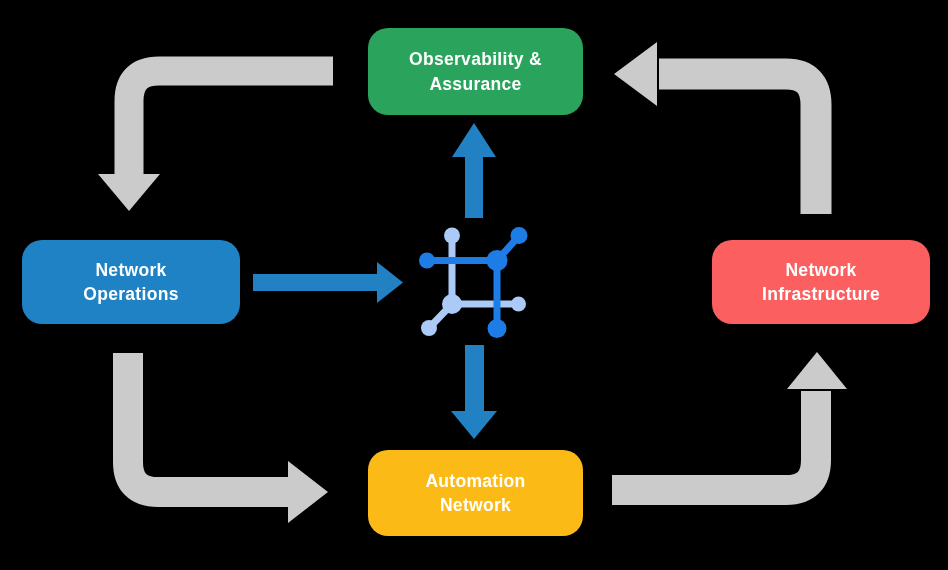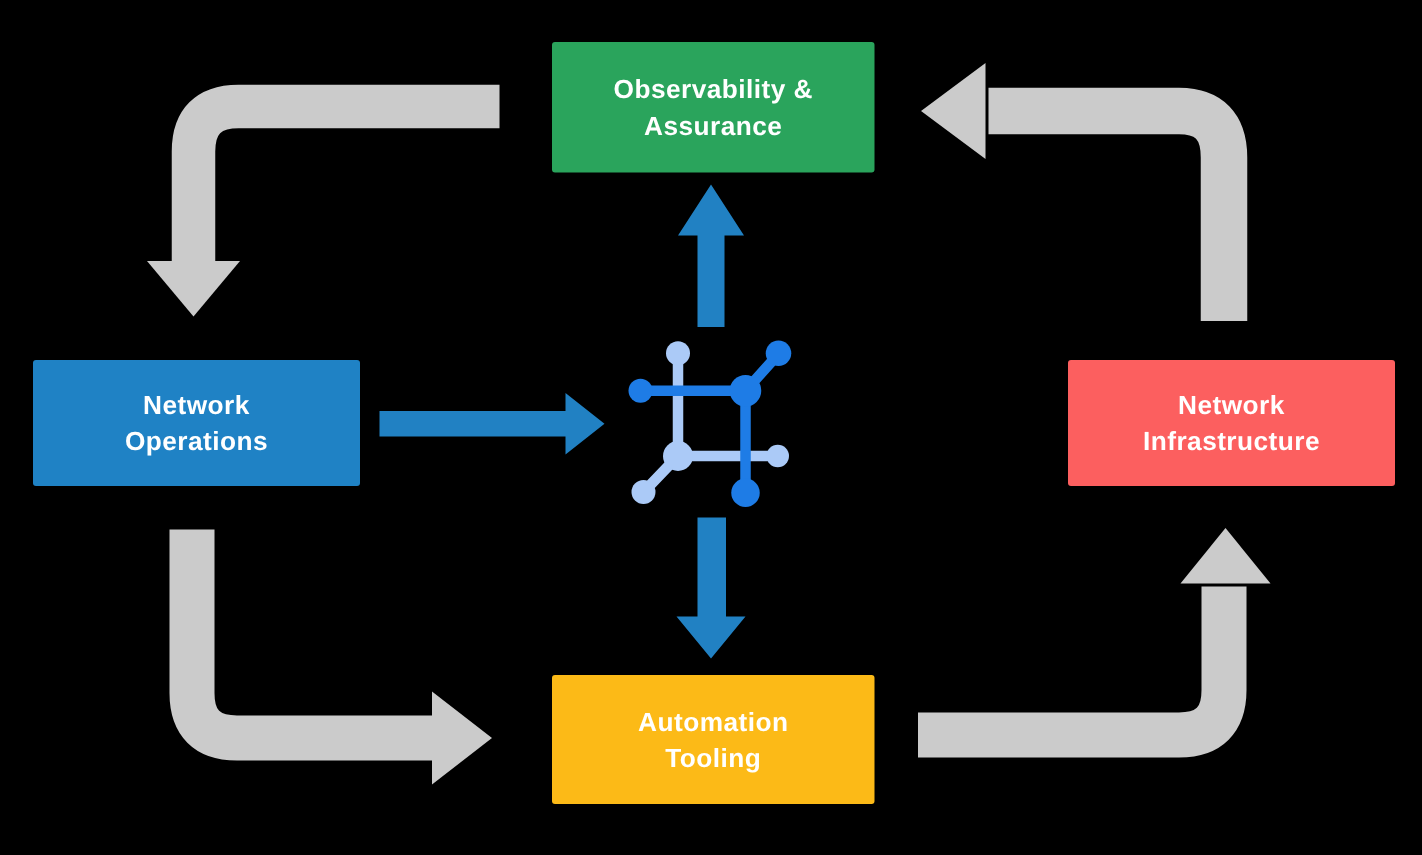--- a/index.html
+++ b/index.html
@@ -22,21 +22,21 @@
     position: absolute;
     left: 0;
     top: 0;
   }
   .node-box {
     position: absolute;
     display: flex;
     align-items: center;
     justify-content: center;
     text-align: center;
-    border-radius: 2px;
+    border-radius: 20px;
     color: #ffffff;
     font-size: 17.5px;
     font-weight: bold;
     line-height: 1.38;
     letter-spacing: 0.3px;
     white-space: pre-line;
   }
   .node-top    { left: 368px; top: 28px;  width: 215px; height: 87px; }
   .node-left   { left: 22px;  top: 240px; width: 218px; height: 84px; }
   .node-right  { left: 712px; top: 240px; width: 218px; height: 84px; }
@@ -104,14 +104,14 @@
   <div class="node-box node-top" style="background: rgb(42, 164, 92); color: rgb(255, 255, 255);">Observability &amp;
 Assurance</div>
 
   <div class="node-box node-left" style="background: rgb(31, 130, 197); color: rgb(255, 255, 255);">Network
 Operations</div>
 
   <div class="node-box node-right" style="background: rgb(252, 95, 95); color: rgb(255, 255, 255);">Network
 Infrastructure</div>
 
   <div class="node-box node-bottom" style="background: rgb(252, 186, 23); color: rgb(255, 255, 255);">Automation
-Tooling</div>
+Network</div>
 </div>
 
 </body></html>

